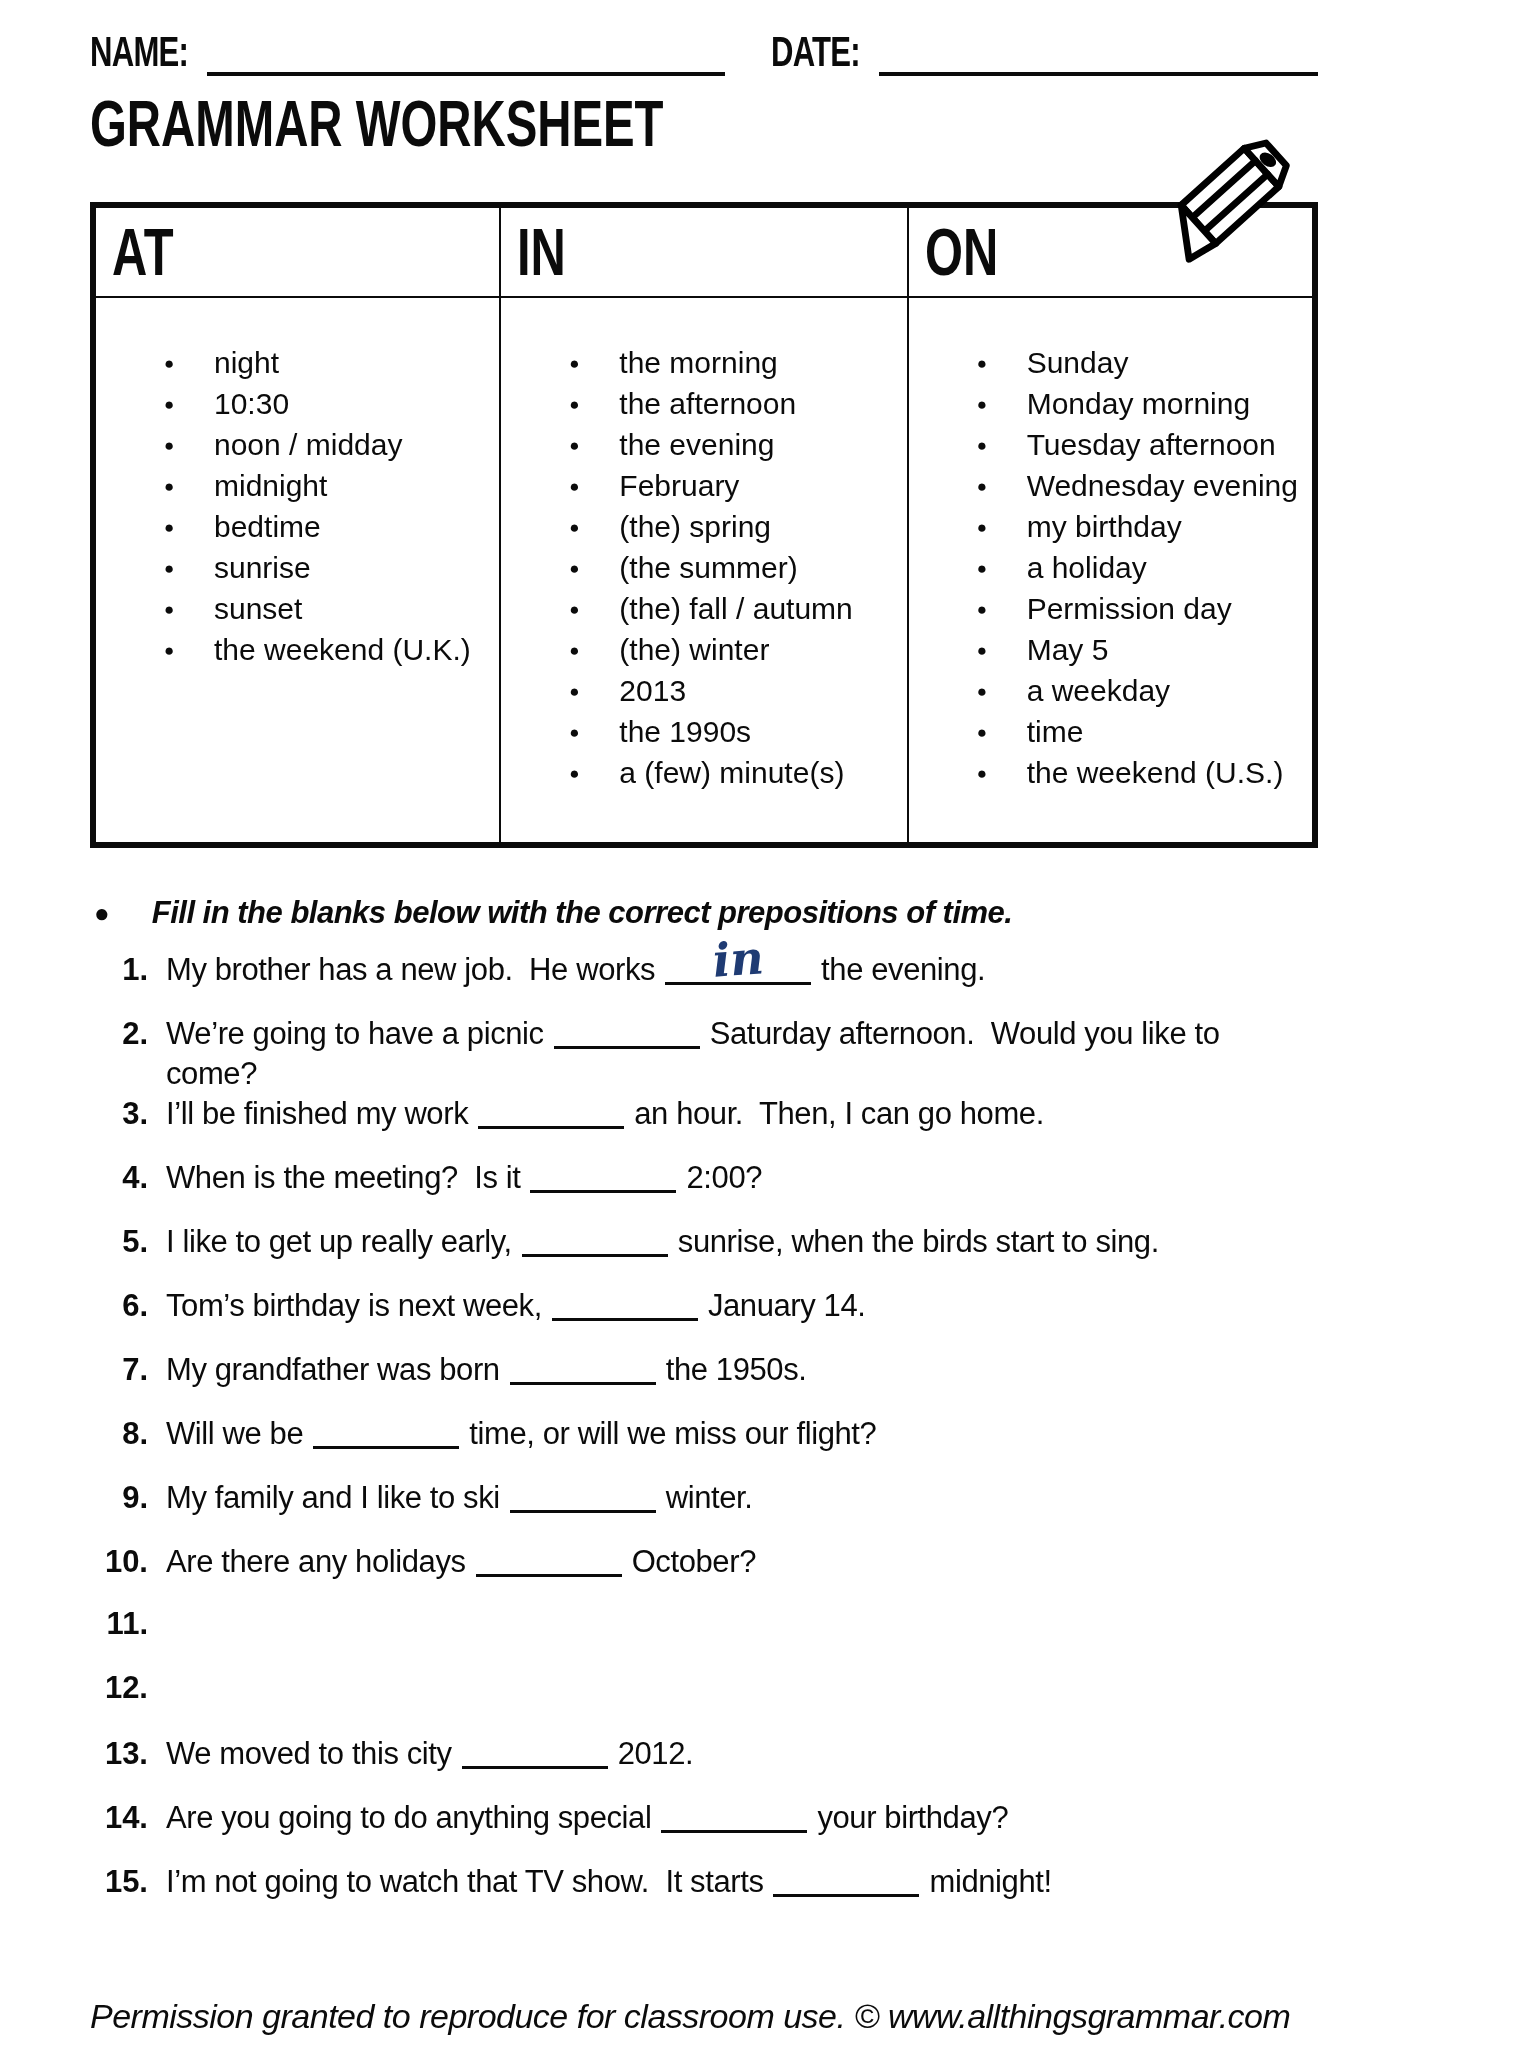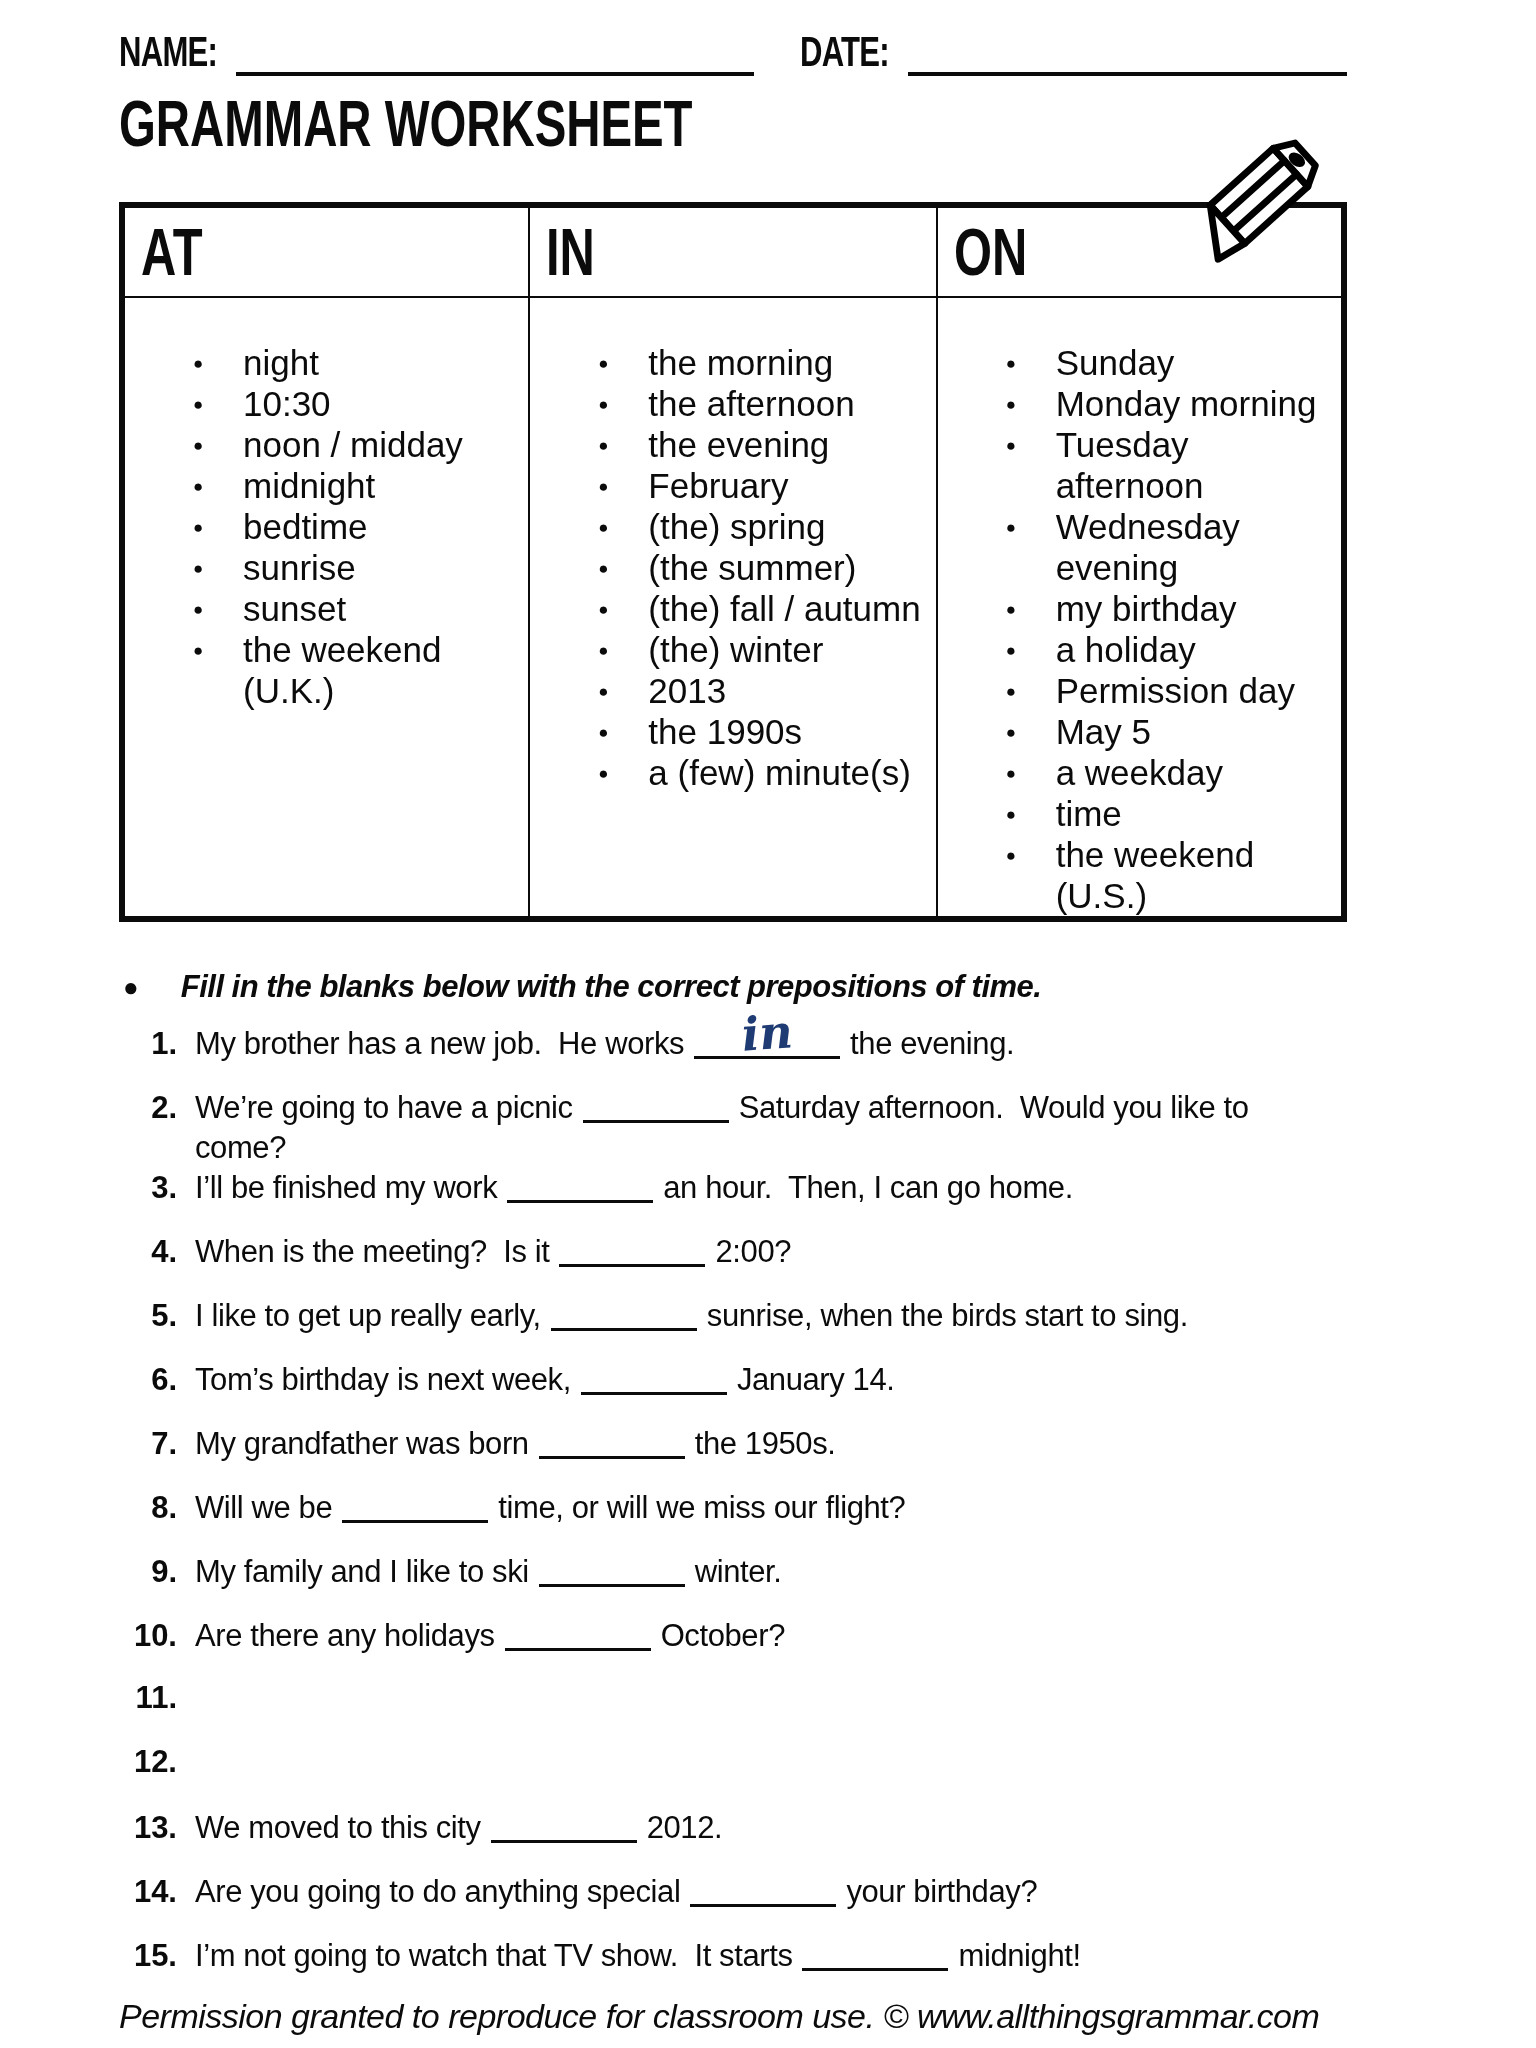--- a/index.html
+++ b/index.html
@@ -12,21 +12,20 @@
   body{
     width:1536px;height:2048px;
     font-family:"Liberation Sans",sans-serif;
     color:var(--ink);
     overflow:hidden;
   }
   .page{
     position:relative;
     width:1380px;height:2048px;
     padding:24px 62px 0 90px;
-    margin-left:29px;
   }
   .cond{display:inline-block;transform:scaleX(0.74);transform-origin:0 60%;white-space:nowrap;}
 
   
   .top-row{display:flex;align-items:flex-end;height:52px;}
   .blank-label{font-weight:bold;font-size:42px;letter-spacing:-1px;}
   .label-name{margin-right:-30px;}
   .label-date{margin-right:-26px;}
   .fill-line{border-bottom:4px solid var(--ink);height:10px;}
   .line-name{flex:1.18;margin-left:14px;margin-right:46px;}
@@ -46,21 +45,21 @@
   table.prep th,table.prep td{border:2px solid var(--ink);}
   table.prep{border:6px solid var(--ink);}
   table.prep th{
     height:92px;text-align:left;vertical-align:middle;
     padding-left:16px;font-size:66px;font-weight:bold;
   }
   table.prep td{height:548px;vertical-align:top;padding-top:44px;}
   ul.cell-list{list-style:none;margin-left:66px;}
   li.cell-item{
     position:relative;padding-left:52px;
-    font-size:35px;line-height:41px;
+    font-size:30px;line-height:41px;
   }
   li.cell-item::before{
     content:"●";position:absolute;left:2px;top:1px;
     font-size:17px;line-height:41px;
   }
 
   
   .instruction{margin-top:46px;display:flex;align-items:flex-start;}
   .inst-bullet{font-size:26px;line-height:38px;margin-left:4px;}
   .inst-text{

